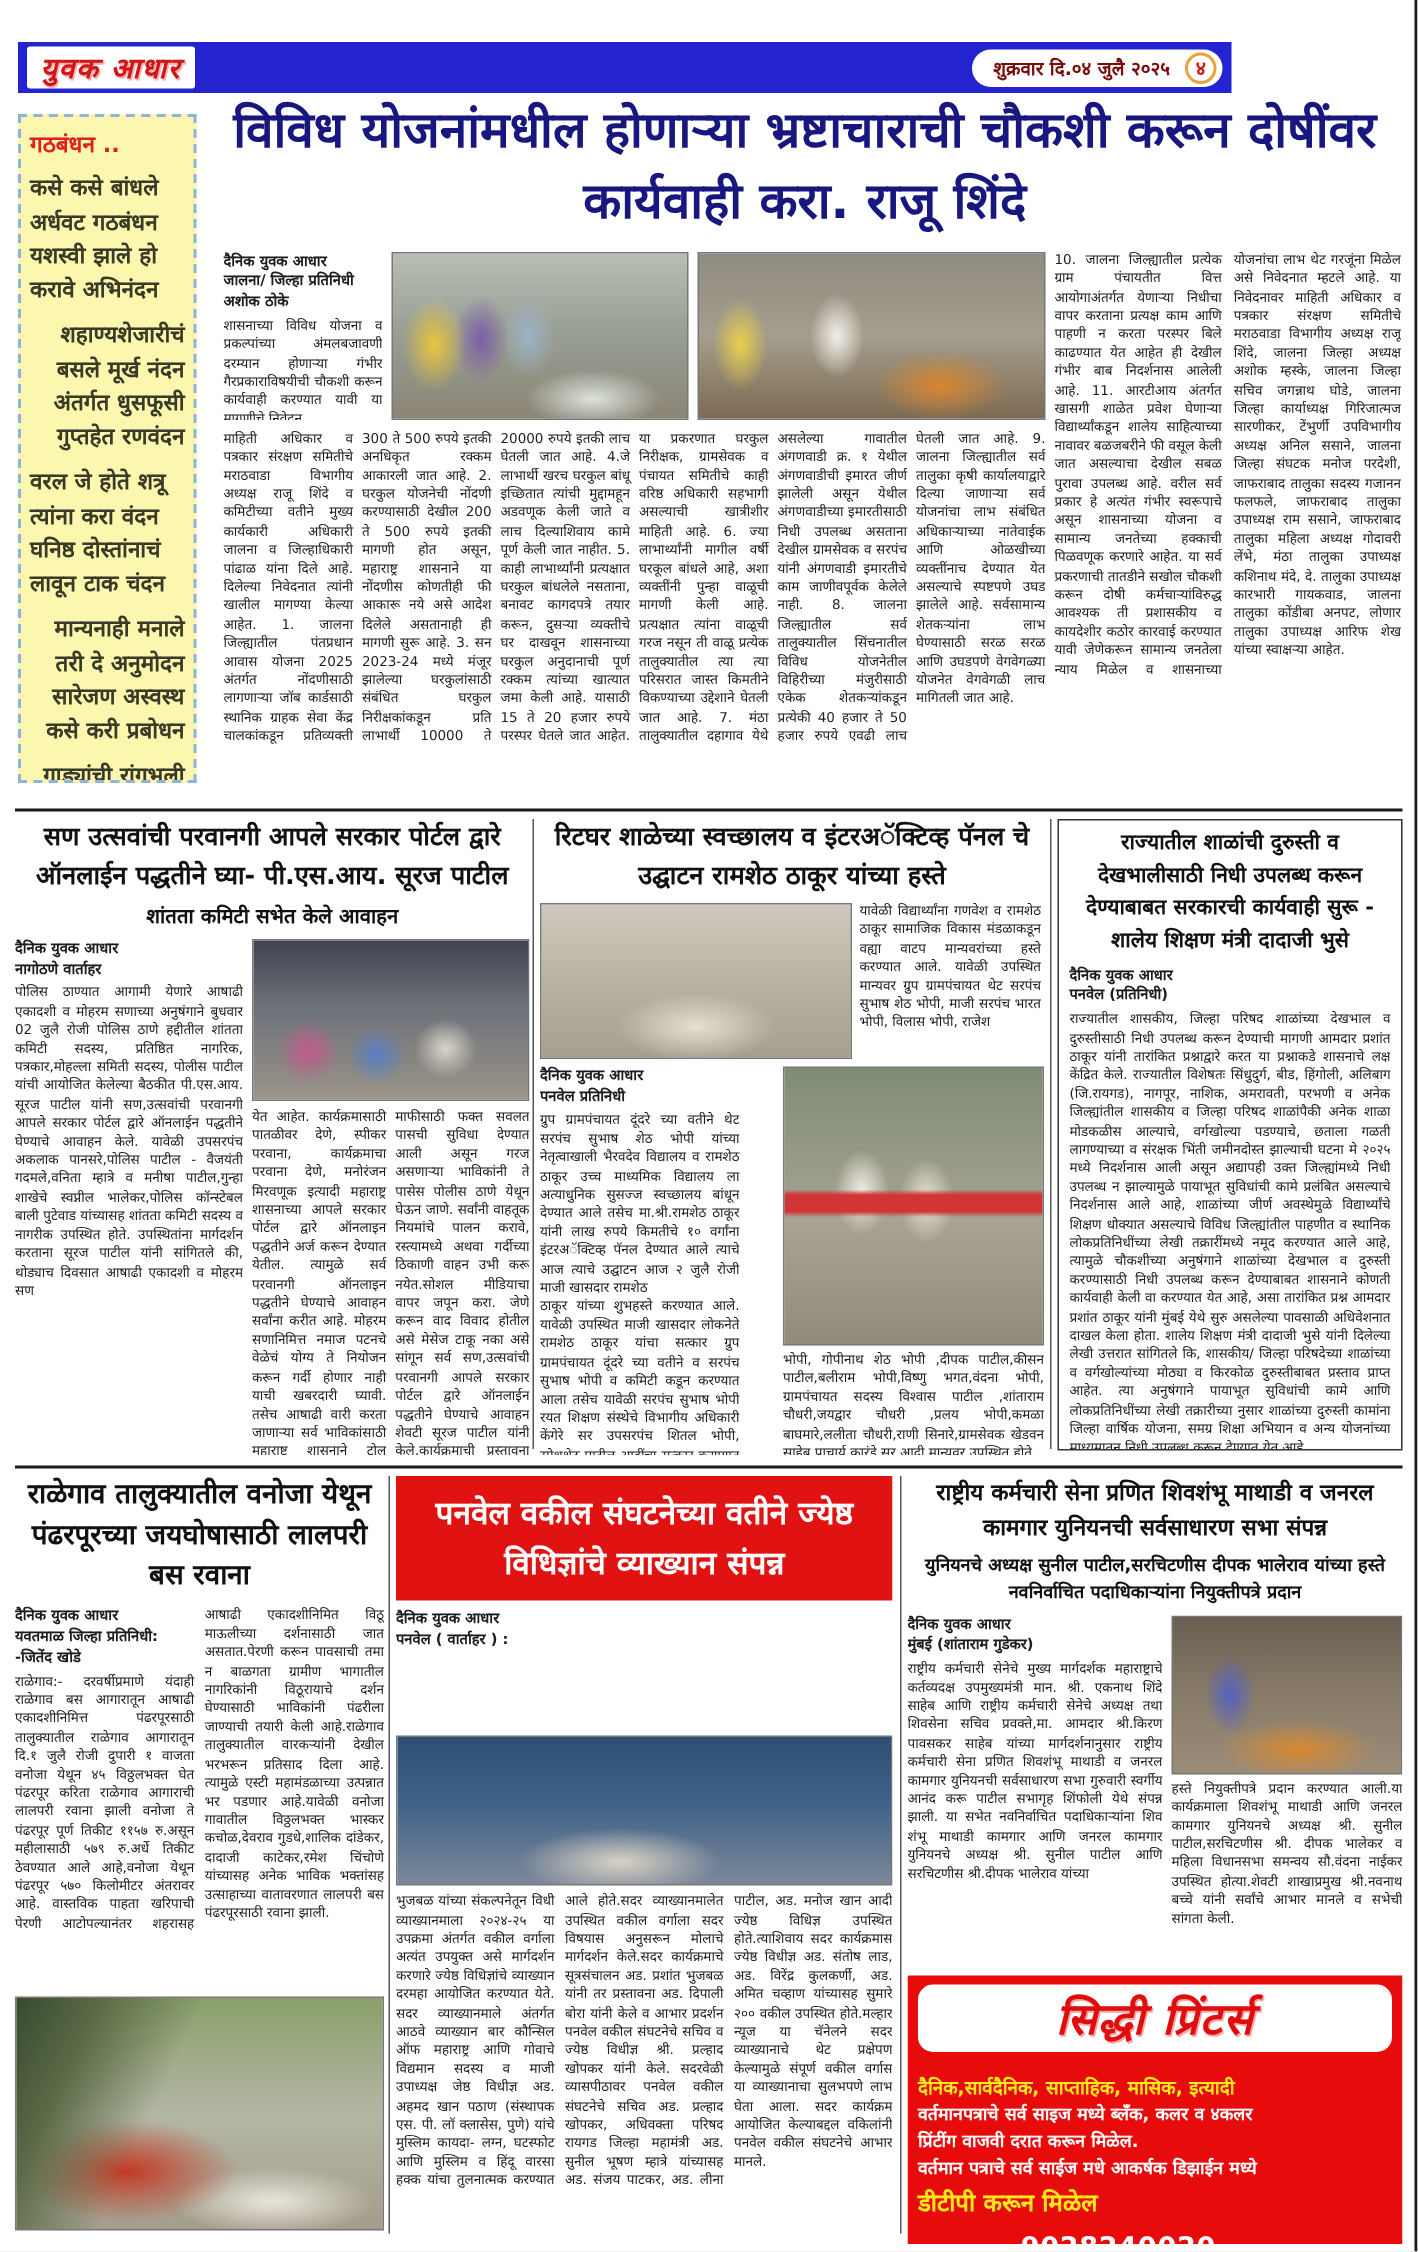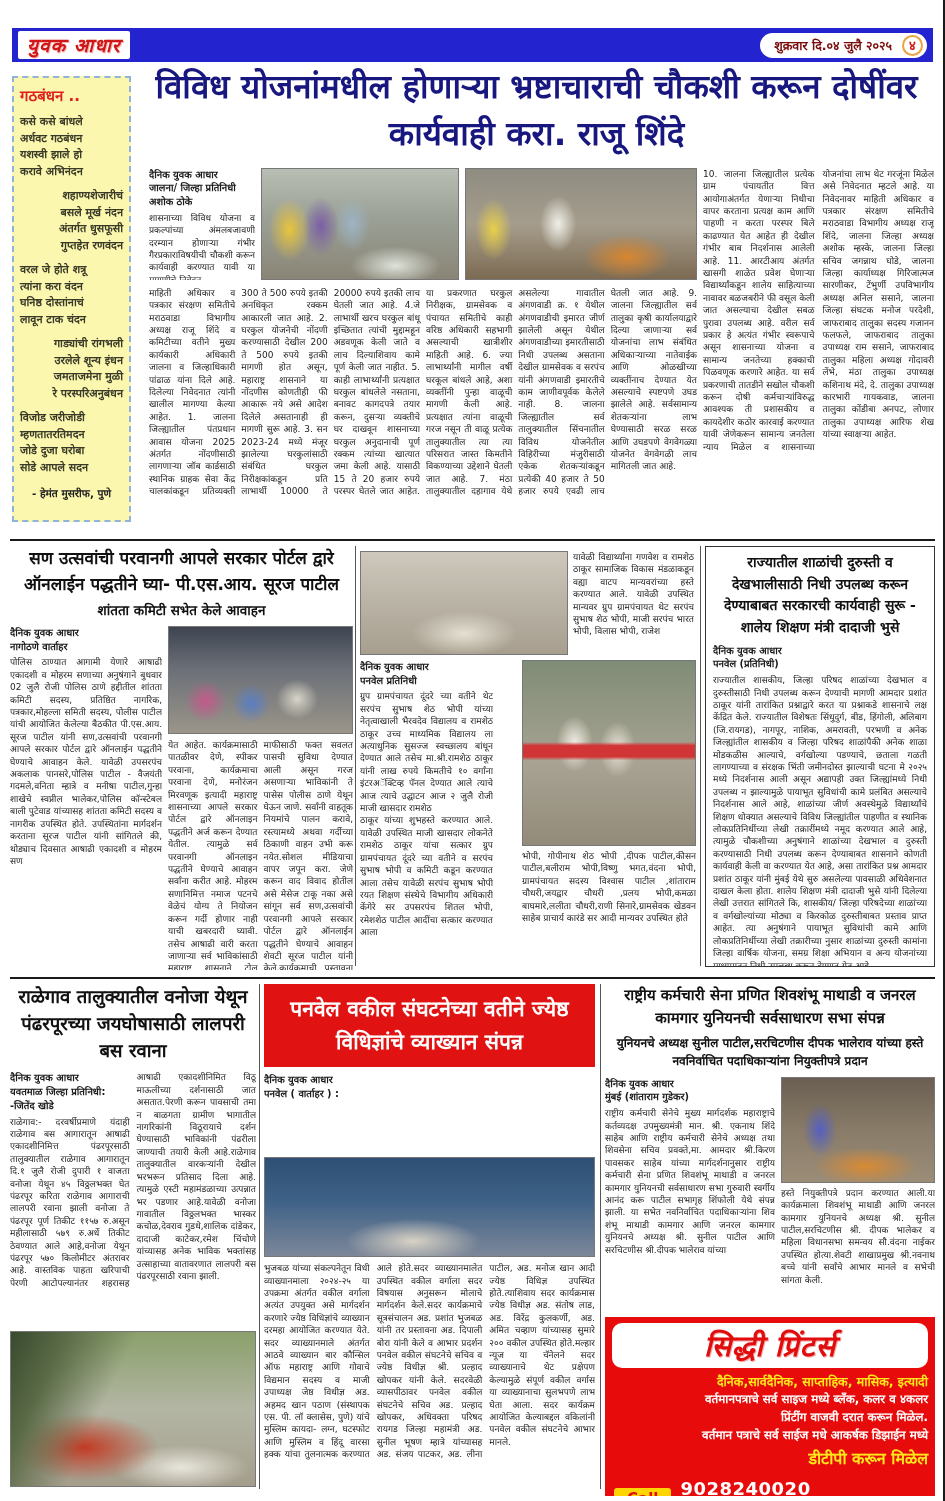--- a/index.html
+++ b/index.html
@@ -4,36 +4,36 @@
 <style>
   * { margin:0; padding:0; box-sizing:border-box; }
   html,body { background:#e8e8e8; }
   body { font-family:"DejaVu Sans","Liberation Sans",sans-serif; }
   .page { position:relative; width:945px; height:1501px; background:#ffffff; margin:0 auto;
           border-right:2px solid #1a1a1a; overflow:hidden; color:#1c1c1c; }
   .pre { white-space:pre-line; }
   .just { text-align:justify; }
 
   
-  .masthead { position:absolute; left:12px; top:28px; width:921px; height:34px;
+  .masthead { position:absolute; left:12px; top:28px; width:809px; height:34px;
               background:#2323cf; display:flex; align-items:center; }
   .logo-box { margin-left:6px; background:#fff; padding:1px 9px; border-radius:2px; }
   .logo-text { color:#d01616; font-weight:800; font-style:italic; font-size:19px; letter-spacing:1px;
                text-shadow:1px 1px 0 #f5b0b0; }
   .date-box { margin-left:auto; margin-right:6px; background:#fff; border-radius:14px;
               padding:2px 4px 2px 14px; display:flex; align-items:center; gap:10px; }
   .date-text { color:#7a0c0c; font-weight:700; font-size:12.5px; }
   .page-num { width:21px; height:21px; border-radius:50%; border:2px solid #e8a33d; color:#d01616;
               font-weight:800; font-size:13px; display:flex; align-items:center; justify-content:center; background:#fff; }
 
   
   .poem { position:absolute; left:12px; top:76px; width:119px; height:446px; background:#fbf7ae;
           border:2px dashed #8fb3d9; border-radius:0; padding:7px 6px; overflow:hidden; }
   .poem-title { color:#e02020; font-weight:800; font-size:15px; margin-bottom:9px; }
-  .stanza { font-size:11px; font-weight:600; color:#3a3a28; line-height:1.5; margin-bottom:8px; }
+  .stanza { font-size:15px; font-weight:600; color:#3a3a28; line-height:1.5; margin-bottom:8px; }
   .stanza.right { text-align:right; }
   .poem-author { margin-top:10px; font-size:10.5px; font-weight:800; color:#222; text-align:center; }
 
   
   .lead { position:absolute; left:137px; top:64px; width:799px; }
   .lead-headline { font-size:33px; font-weight:800; color:#17177f; text-align:center; line-height:1.42; }
   .lead-content { display:flex; gap:6px; margin-top:10px; margin-left:12px; }
   .lead-left { width:548px; }
   .lead-toprow { display:flex; gap:6px; height:112px; }
   .lead-introcol { width:106px; overflow:hidden; }
@@ -127,21 +127,21 @@
   .union-row { display:flex; gap:6px; margin-top:6px; height:234px; overflow:hidden; }
   .union-col1 { width:170px; overflow:hidden; }
   .union-right { width:154px; }
   .union-col2 { margin-top:4px; }
 
   
   .ad { margin-top:6px; height:208px; background:#e80b0b; padding:6px 7px; }
   .ad-titleband { background:#fff; border-radius:10px; text-align:center; padding:2px 0 4px; }
   .ad-title { color:#e10d0d; font-weight:800; font-style:italic; font-size:29px; letter-spacing:1px;
               text-shadow:1px 1px 0 #f3a8a8; }
-  .ad-lines { text-align:right; margin-top:5px; line-height:1.5; }
+  .ad-lines { text-align:left; margin-top:15px; line-height:1.5; }
   .ad-l1 { color:#ffe81a; font-weight:800; font-size:12.5px; }
   .ad-l2,.ad-l3,.ad-l4 { color:#fff; font-weight:600; font-size:11.8px; }
   .ad-l5 { color:#ffe81a; font-weight:800; font-size:16px; margin-top:2px; }
   .ad-callrow { display:flex; align-items:center; gap:9px; margin-top:7px; padding:0 2px; }
   .ad-call { background:#ffd400; color:#e10d0d; font-weight:800; font-size:15px; padding:2px 13px; border-radius:3px; }
   .ad-phones { color:#fff; font-weight:800; font-size:18px; letter-spacing:0.5px; }
 </style>
 </head>
 <body>
 
@@ -164,20 +164,24 @@
 यशस्वी झाले हो
 करावे अभिनंदन</div>
     <div class="stanza pre right">शहाण्यशेजारीचं
 बसले मूर्ख नंदन
 अंतर्गत धुसफूसी
 गुप्तहेत रणवंदन</div>
     <div class="stanza pre">वरल जे होते शत्रू
 त्यांना करा वंदन
 घनिष्ठ दोस्तांनाचं
 लावून टाक चंदन</div>
+    <div class="stanza pre right">मान्यनाही मनाले
+तरी दे अनुमोदन
+सारेजण अस्वस्थ
+कसे करी प्रबोधन</div>
     <div class="stanza pre right">गाड्यांची रांगभली
 उरलेले शून्य इंधन
 जमताजमेना मुळी
 रे परस्परिअनुबंधन</div>
     <div class="stanza pre">विजोड जरीजोडी
 म्हणतातरतिमदन
 जोडे दुजा घरोबा
 सोडे आपले सदन</div>
     <div class="poem-author">- हेमंत मुसरीफ, पुणे</div>
   </div>
@@ -216,20 +220,21 @@
       <div class="festival-right">
         <div class="photo p3"></div>
         <div class="festival-cols small-text just">येत आहेत. कार्यक्रमासाठी पातळीवर देणे, स्पीकर परवाना, कार्यक्रमाचा परवाना देणे, मनोरंजन मिरवणूक इत्यादी महाराष्ट्र शासनाच्या आपले सरकार पोर्टल द्वारे ऑनलाइन पद्धतीने अर्ज करून देण्यात येतील. त्यामुळे सर्व परवानगी ऑनलाइन पद्धतीने घेण्याचे आवाहन सर्वांना करीत आहे. मोहरम सणानिमित्त नमाज पटनचे वेळेचं योग्य ते नियोजन करून गर्दी होणार नाही याची खबरदारी घ्यावी. तसेच आषाढी वारी करता जाणाऱ्या सर्व भाविकांसाठी महाराष्ट्र शासनाने टोल माफीसाठी फक्त सवलत पासची सुविधा देण्यात आली असून गरज असणाऱ्या भाविकांनी ते पासेस पोलीस ठाणे येथून घेऊन जाणे. सर्वांनी वाहतूक नियमांचे पालन करावे, रस्त्यामध्ये अथवा गर्दीच्या ठिकाणी वाहन उभी करू नयेत.सोशल मीडियाचा वापर जपून करा. जेणे करून वाद विवाद होतील असे मेसेज टाकू नका असे सांगून सर्व सण,उत्सवांची परवानगी आपले सरकार पोर्टल द्वारे ऑनलाईन पद्धतीने घेण्याचे आवाहन शेवटी सूरज पाटील यांनी केले,कार्यक्रमाची प्रस्तावना व उपस्थितांचे आभार स्वप्नील भालेकर यांनी मानले.</div>
       </div>
     </div>
   </div>
 
   <div class="vrule" style="left:355px; top:546px; height:420px;"></div>
 
   <div class="school">
+    <div class="h2head">रिटघर शाळेच्या स्वच्छालय व इंटरअॅक्टिव्ह पॅनल चे उद्घाटन रामशेठ ठाकूर यांच्या हस्ते</div>
     <div class="school-row1">
       <div class="photo p4"></div>
       <div class="school-side small-text just">यावेळी विद्यार्थ्यांना गणवेश व रामशेठ ठाकूर सामाजिक विकास मंडळाकडून वह्या वाटप मान्यवरांच्या हस्ते करण्यात आले. यावेळी उपस्थित मान्यवर ग्रुप ग्रामपंचायत थेट सरपंच सुभाष शेठ भोपी, माजी सरपंच भारत भोपी, विलास भोपी, राजेश</div>
     </div>
     <div class="school-row2">
       <div class="school-leftcol">
         <div class="byline pre">दैनिक युवक आधार
 पनवेल प्रतिनिधी</div>
         <div class="small-text just">ग्रुप ग्रामपंचायत दूंदरे च्या वतीने थेट सरपंच सुभाष शेठ भोपी यांच्या नेतृत्वाखाली भैरवदेव विद्यालय व रामशेठ ठाकूर उच्च माध्यमिक विद्यालय ला अत्याधुनिक सुसज्ज स्वच्छालय बांधून देण्यात आले तसेच मा.श्री.रामशेठ ठाकूर यांनी लाख रुपये किमतीचे १० वर्गांना इंटरअॅक्टिव्ह पॅनल देण्यात आले त्याचे आज त्याचे उद्घाटन आज २ जुलै रोजी माजी खासदार रामशेठ</div>
         <div class="small-text just">ठाकूर यांच्या शुभहस्ते करण्यात आले. यावेळी उपस्थित माजी खासदार लोकनेते रामशेठ ठाकूर यांचा सत्कार ग्रुप ग्रामपंचायत दूंदरे च्या वतीने व सरपंच सुभाष भोपी व कमिटी कडून करण्यात आला तसेच यावेळी सरपंच सुभाष भोपी रयत शिक्षण संस्थेचे विभागीय अधिकारी केंगेरे सर उपसरपंच शितल भोपी, रमेशशेठ पाटील आदींचा सत्कार करण्यात आला</div>

